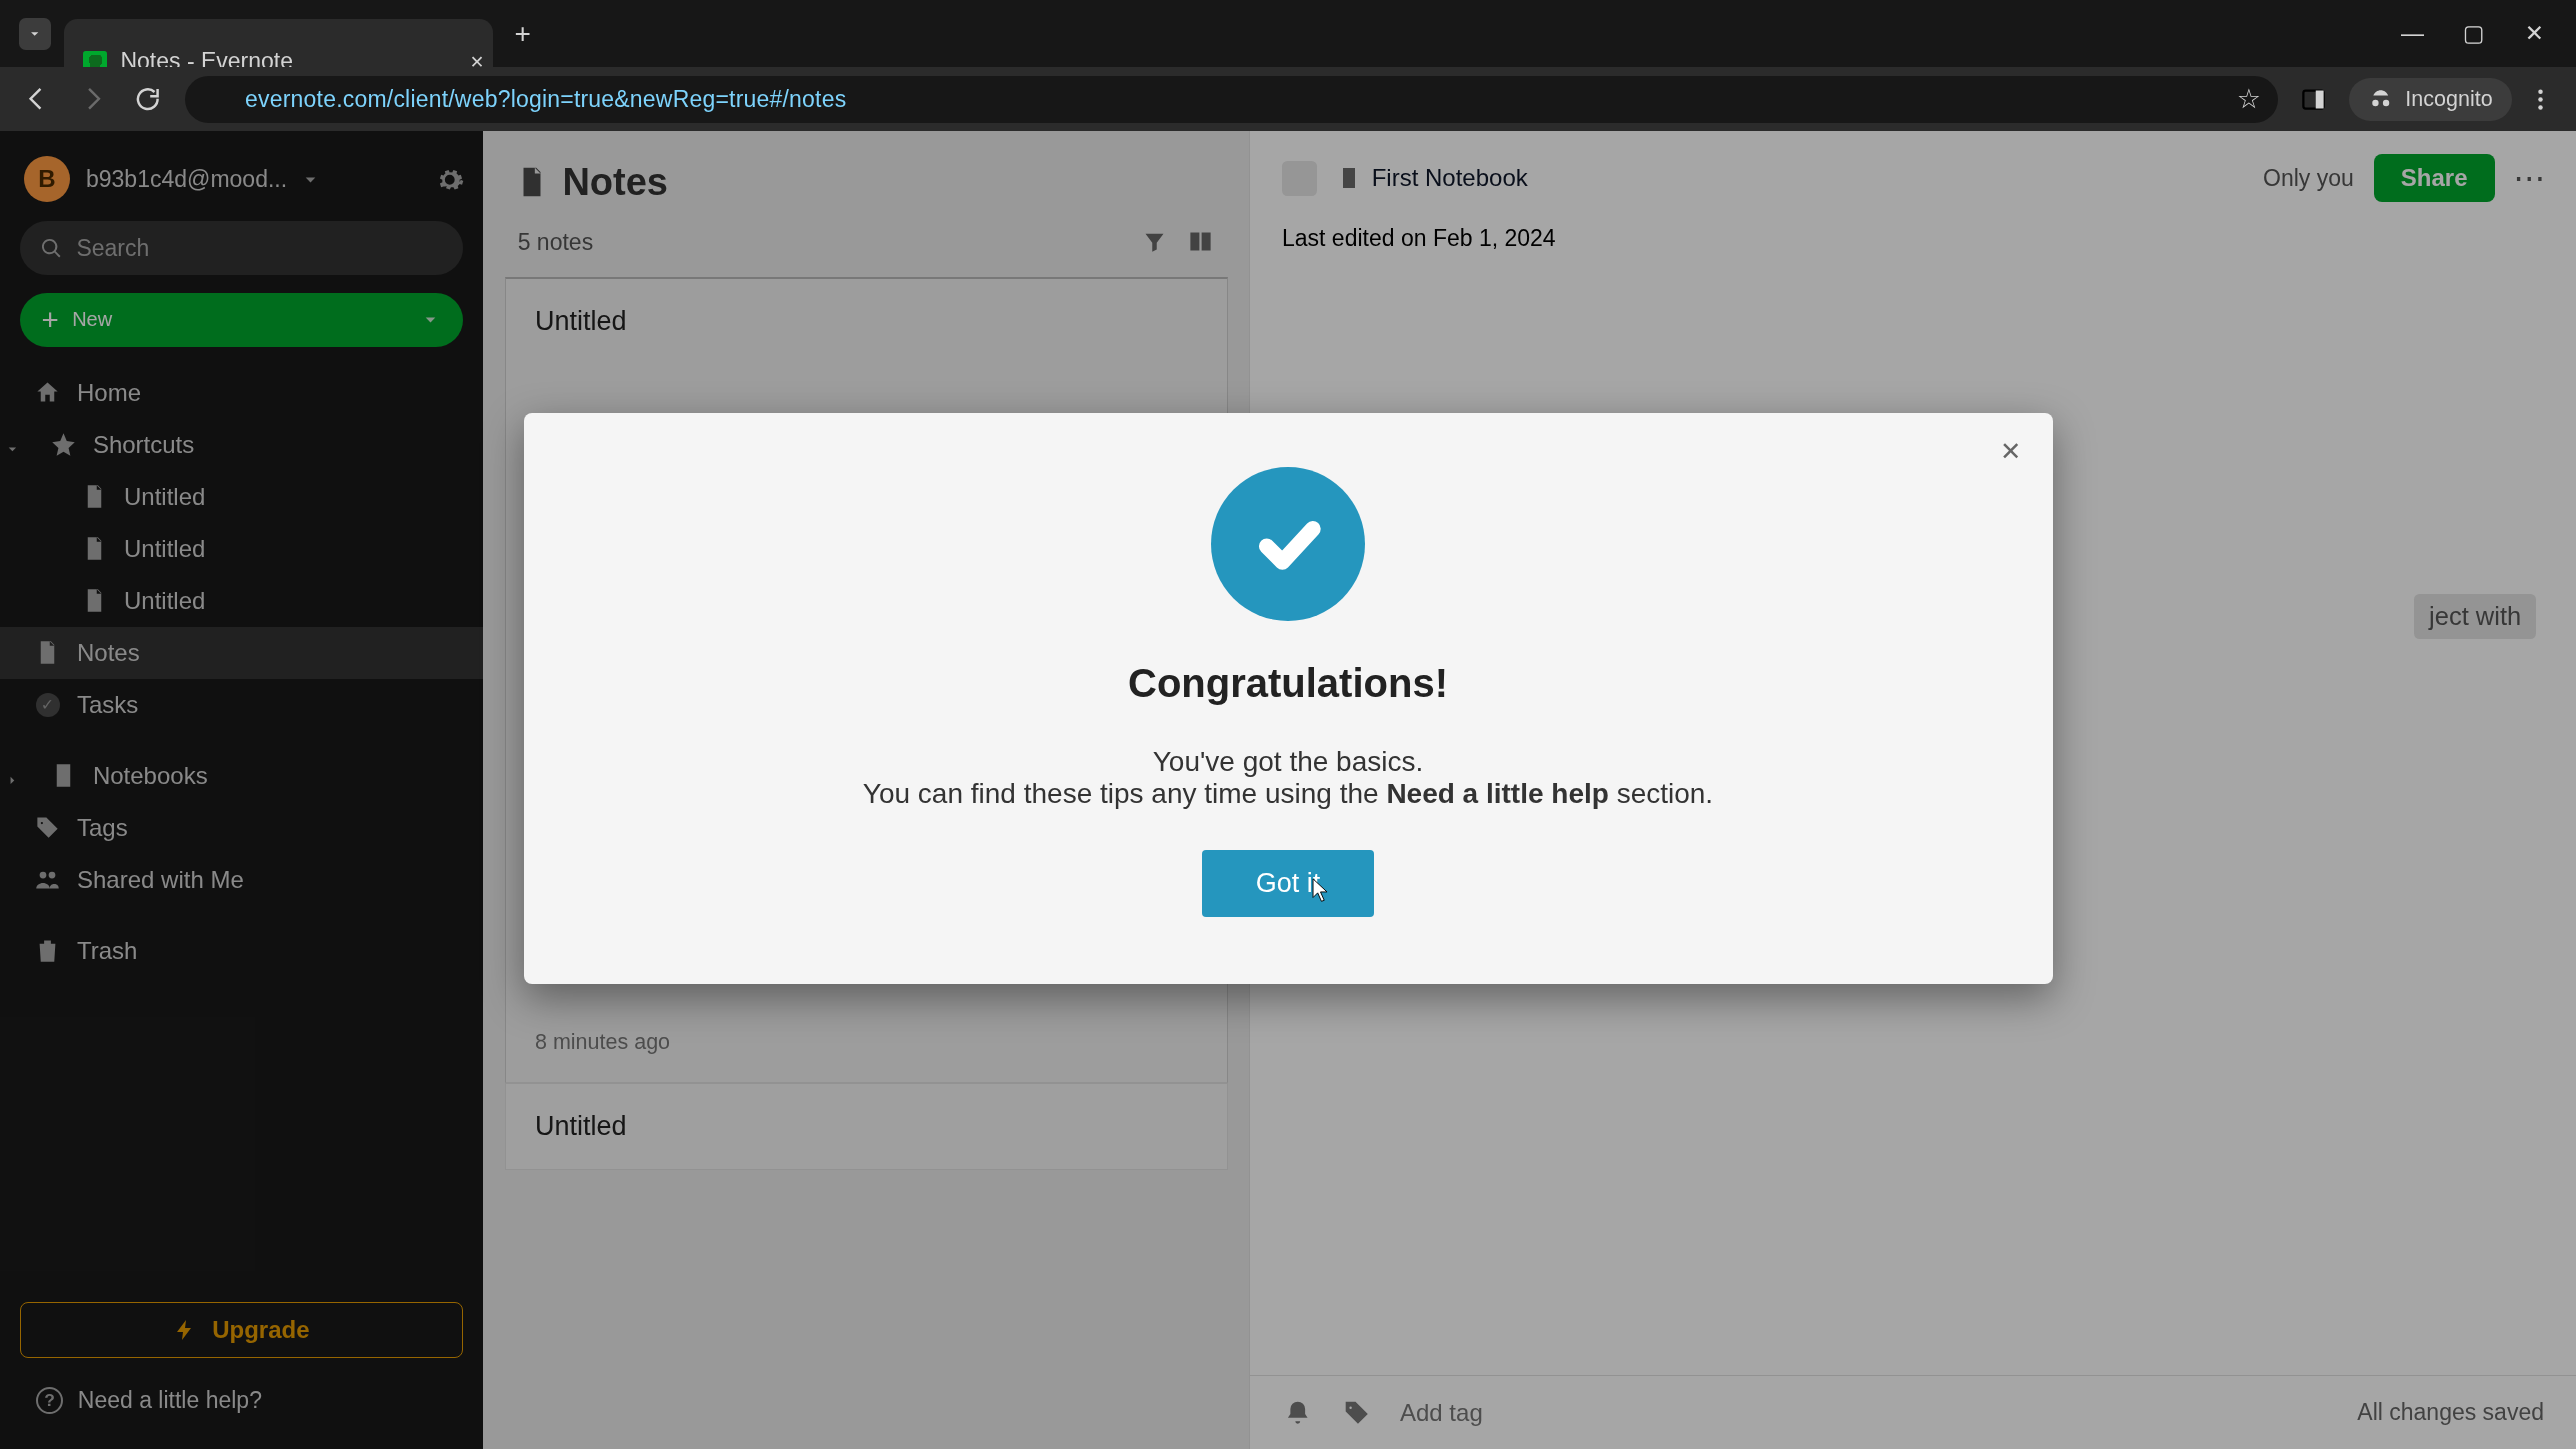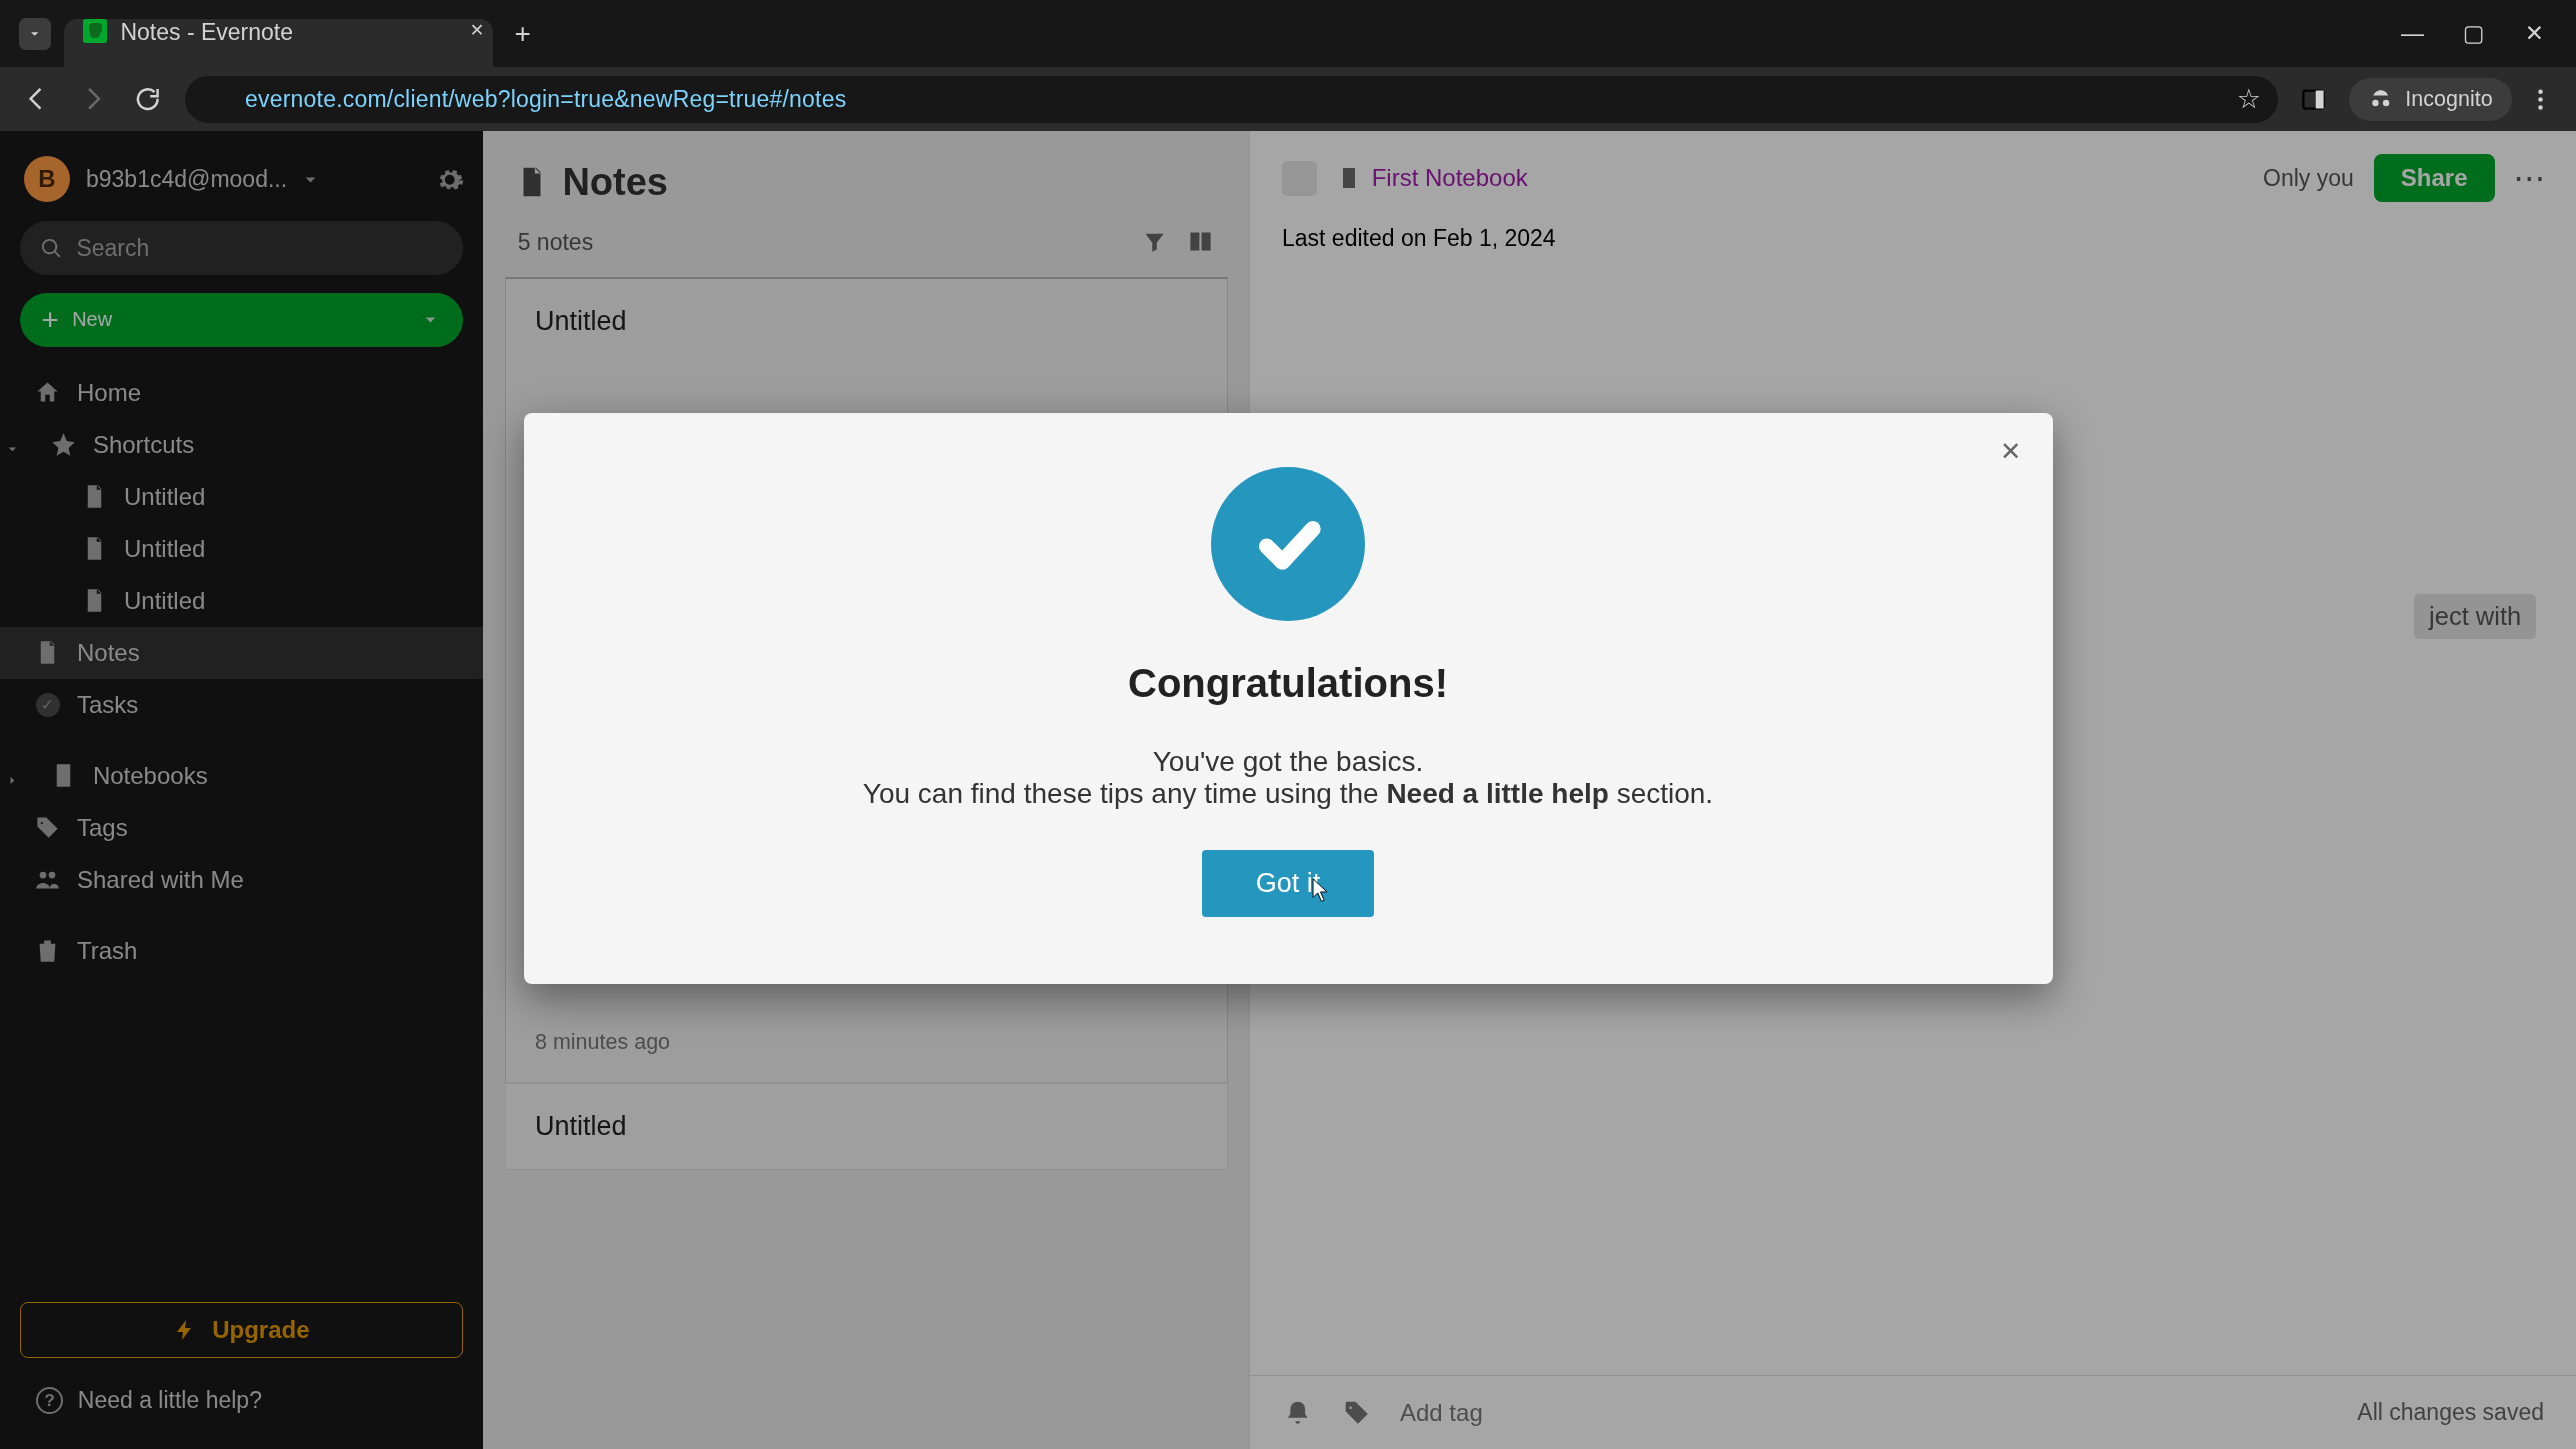--- a/index.html
+++ b/index.html
@@ -21,21 +21,21 @@
     --border-light:#e0e0e0;
     --border-dark:#3a3a3a;
   }
   *{box-sizing:border-box;margin:0;padding:0;font-family:-apple-system,BlinkMacSystemFont,"Segoe UI",Helvetica,Arial,sans-serif;}
   html,body{width:2576px;height:1449px;background:var(--bg-darkest);overflow:hidden;}
   .window{display:flex;flex-direction:column;width:100%;height:100%;}
   
   .tabstrip{height:67px;background:var(--bg-darkest);display:flex;align-items:center;gap:0;padding-left:6.7px;}
   .tab-menu-btn{width:32px;height:32px;border-radius:6.7px;background:#3c3c3c;display:flex;align-items:center;justify-content:center;margin-left:12px;margin-right:13.4px;}
   .tab-menu-btn svg{width:17.4px;height:17.4px;fill:var(--text-light);}
-  .tab{display:flex;align-items:flex-start;height:56px;background:var(--bg-darker);border-radius:13.4px 13.4px 0 0;padding:0 4px 0 19px;gap:13.4px;min-width:429px;margin-top:26px;}
+  .tab{display:flex;align-items:flex-end;height:56px;background:var(--bg-darker);border-radius:13.4px 13.4px 0 0;padding:0 4px 0 19px;gap:13.4px;min-width:429px;margin-top:26px;}
   .tab .favicon{width:24px;height:24px;background:var(--bg-green);border-radius:2.7px;display:flex;align-items:center;justify-content:center;}
   .tab .favicon::after{content:"";display:block;width:13.4px;height:14.8px;background:radial-gradient(circle at 55% 35%, #0d6b1e 0 55%, transparent 56%),radial-gradient(circle at 50% 70%, #0d6b1e 0 40%, transparent 41%);border-radius:2.7px;}
   .tab span{color:var(--text-light);font-size:23px;}
   .tab .close{width:24px;height:24px;display:flex;align-items:center;justify-content:center;margin-left:auto;}
   .tab .close::before{content:"✕";color:var(--text-light);font-size:17.4px;}
   .new-tab{width:46px;height:46px;display:flex;align-items:center;justify-content:center;margin-left:6.7px;}
   .new-tab::before{content:"+";color:var(--text-light);font-size:28px;}
   .win-controls{margin-left:auto;display:flex;gap:34px;padding-right:28px;}
   .win-controls div{width:27px;height:27px;display:flex;align-items:center;justify-content:center;color:var(--text-light);font-size:23px;}
   
@@ -104,21 +104,21 @@
   .note-card .body-preview{height:671px;}
   .note-card .age{color:#777;font-size:21.5px;}
   .note-card.second{margin-top:0px;border-top:0.7px solid var(--border-light);}
   
   .editor-col{flex:1;height:100%;background:#ffffff;display:flex;flex-direction:column;}
   .editor-topbar{height:94px;display:flex;align-items:center;gap:20px;padding:0 32px;}
   .expand-btn{width:35px;height:35px;background:#e6e6e6;border-radius:5.4px;display:flex;align-items:center;justify-content:center;}
   .expand-btn svg{width:23px;height:23px;fill:#555;}
   .notebook-chip{display:flex;align-items:center;gap:10.7px;}
   .notebook-chip svg{width:24px;height:24px;fill:#6b6b6b;}
-  .notebook-chip span{color:#a21caf;font-size:24px;}
+  .notebook-chip span{color:#0f172a;font-size:24px;}
   .editor-topbar .push{flex:1;}
   .only-you{color:#555;font-size:23px;}
   .share-btn{height:48px;background:var(--bg-green);border-radius:8px;display:flex;align-items:center;padding:16px 27px;color:#fff;font-size:24px;font-weight:600;}
   .more-btn{width:29.5px;height:29.5px;display:flex;align-items:center;justify-content:center;}
   .more-btn::before{content:"⋯";color:#555;font-size:32px;}
   .editor-subbar{padding:0 32px 13.4px 32px;}
   .editor-subbar span{color:#000000;font-size:23px;}
   .editor-body{flex:1;position:relative;padding:27px 32px;}
   .ghost-chip{position:absolute;right:40px;top:329px;background:#e4e4e4;border-radius:5.4px;padding:8px 14.8px;color:#555;font-size:25.5px;}
   .editor-footer{height:74px;display:flex;align-items:center;gap:27px;padding:0 32px;border-top:0.7px solid var(--border-light);}

